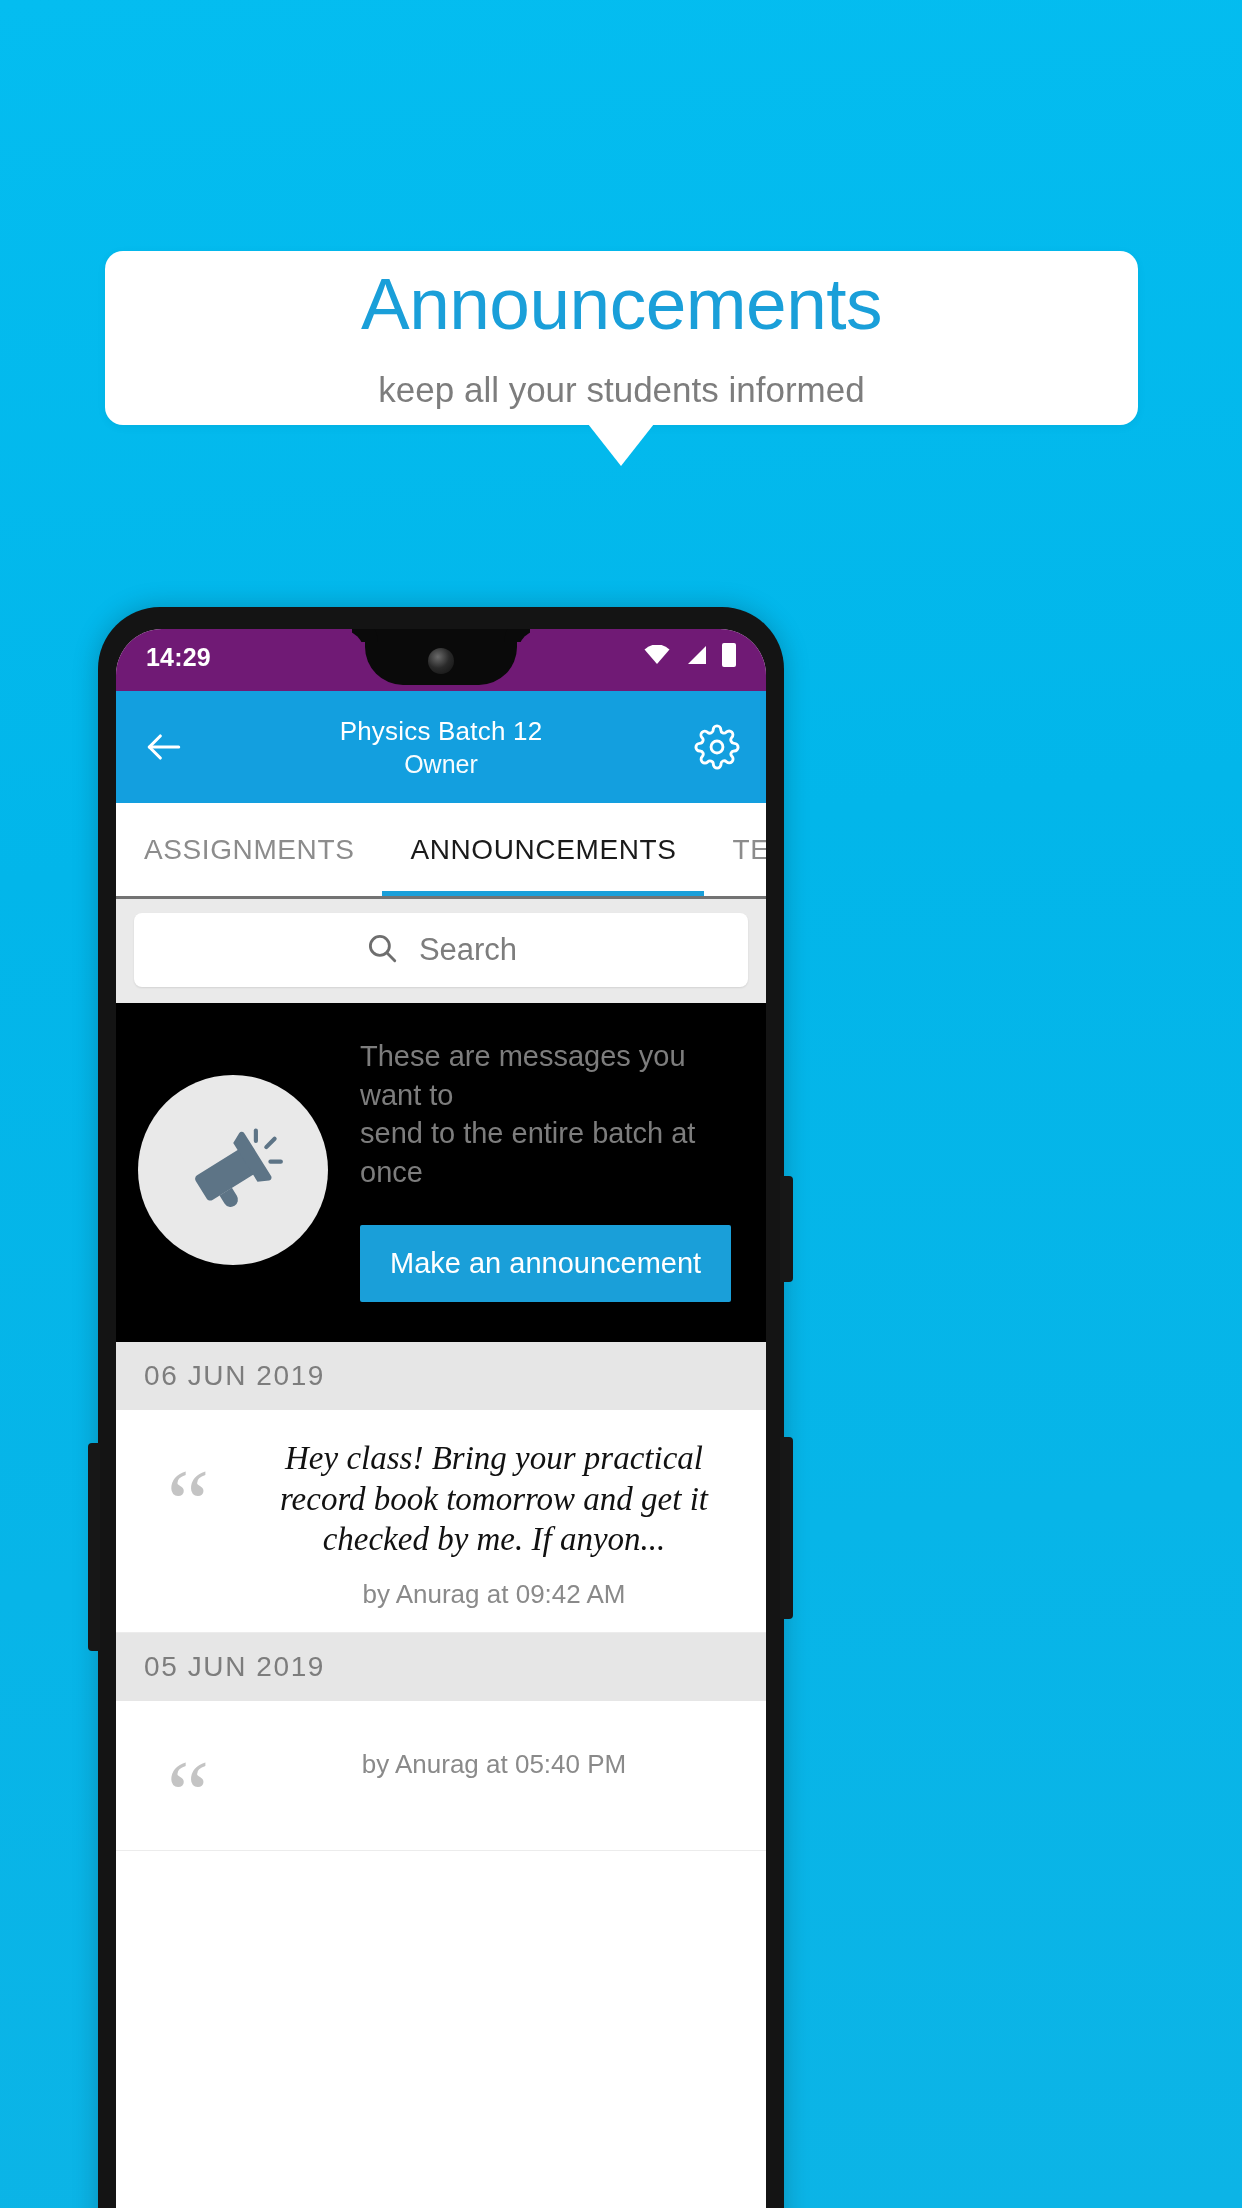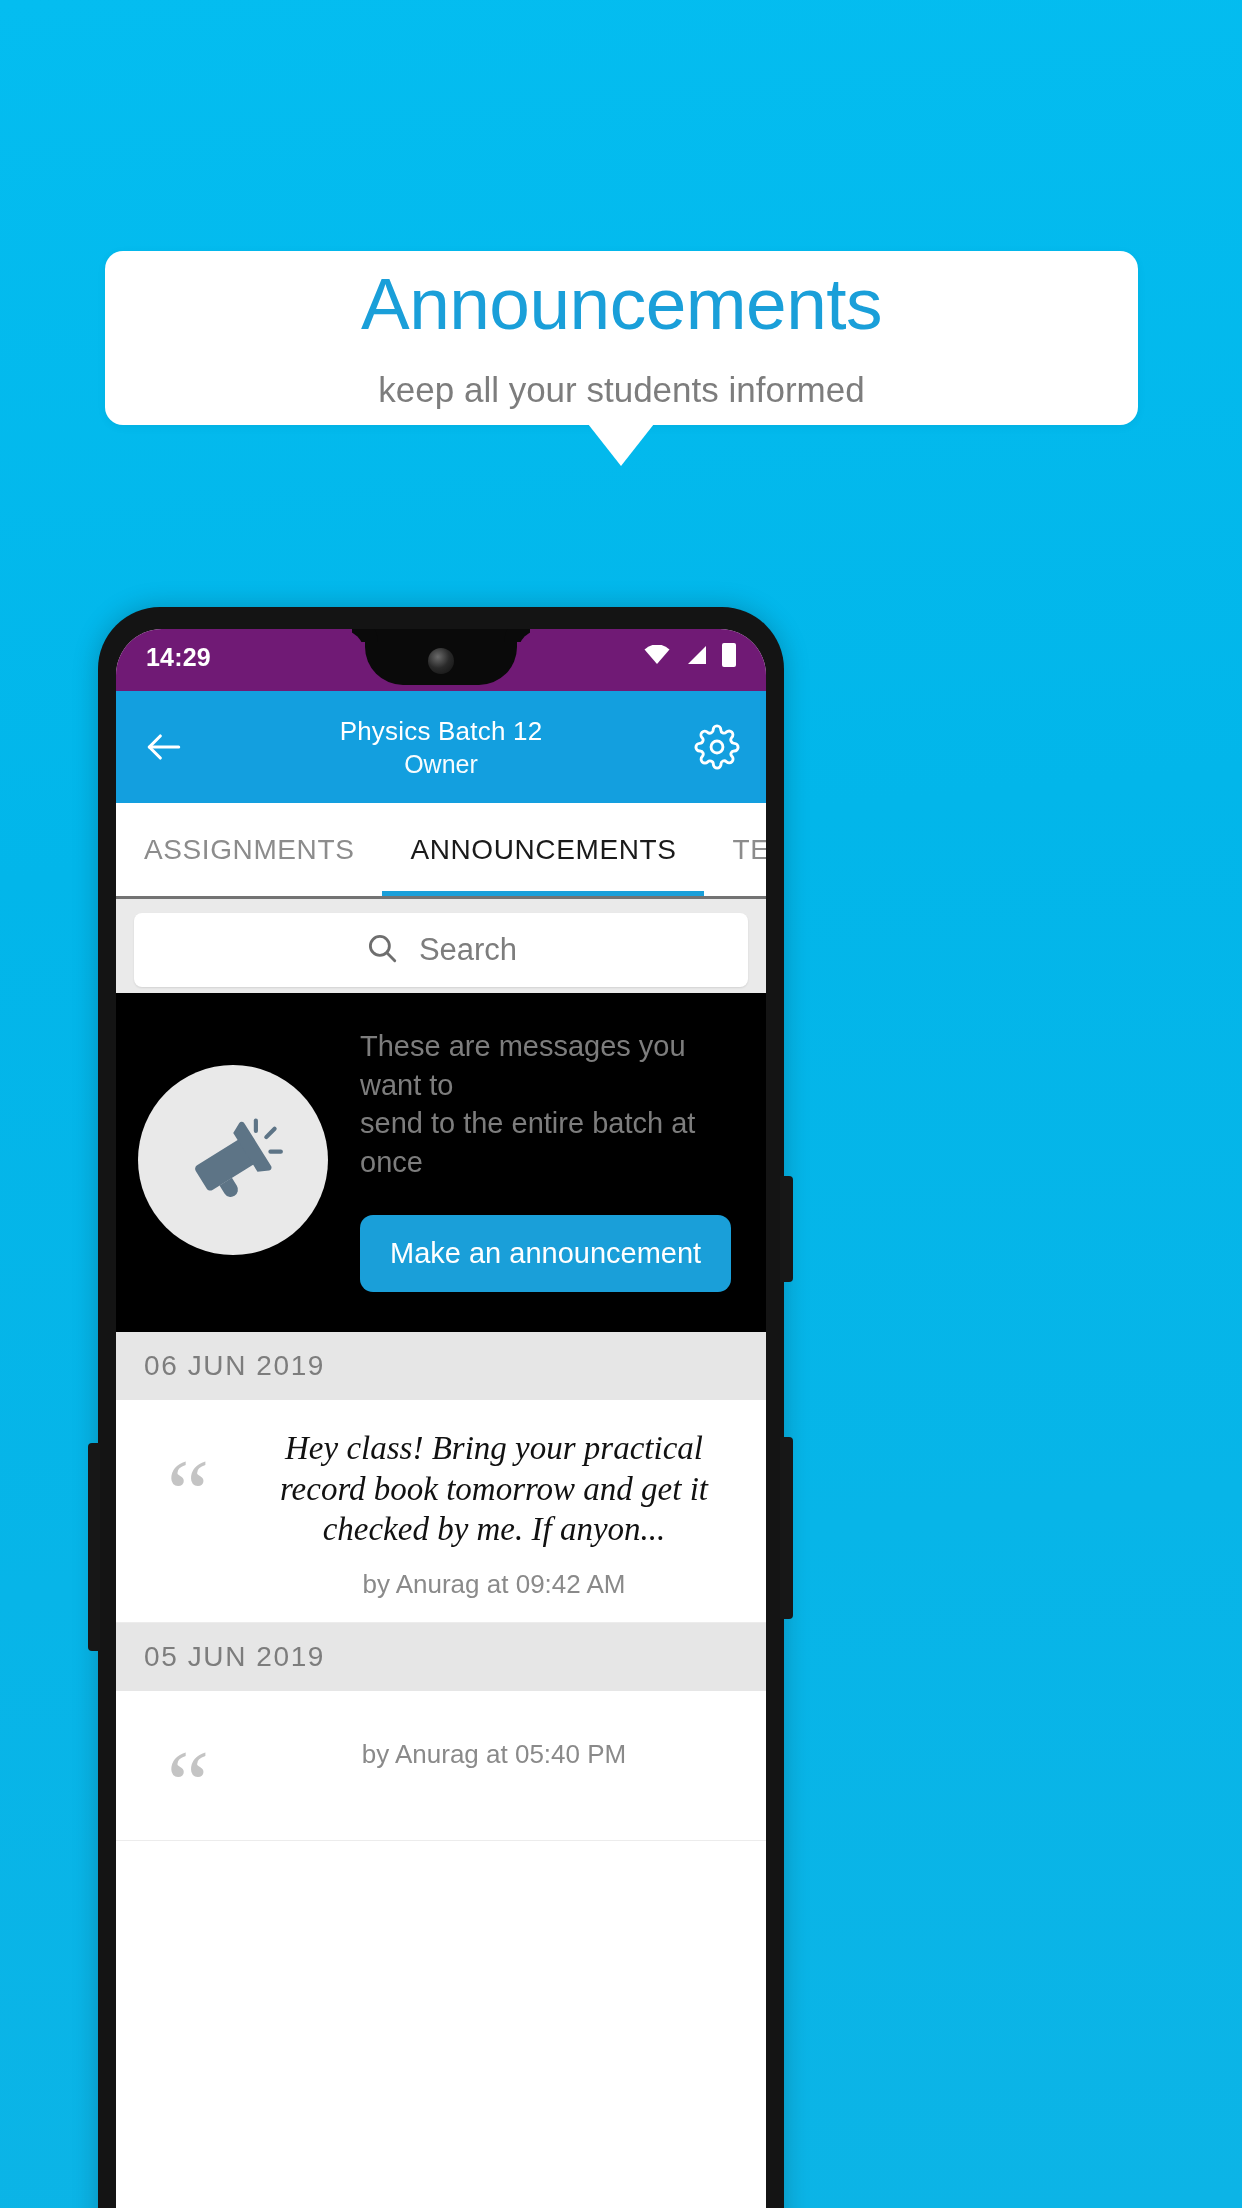--- a/index.html
+++ b/index.html
@@ -177,21 +177,21 @@
     flex:0 0 auto;
   }
   .tab.active { color:#1a1a1a; }
   .tab.active::after{
     content:""; position:absolute; left:0; right:0; bottom:0;
     height:5px; background:#1a9fd9;
   }
 
   
   .searchwrap {
-    background:#eaeaea; padding:14px 18px 6px;
+    background:#eaeaea; padding:14px 18px 16px;
   }
   .searchbox {
     height:74px; background:#fff; border-radius:8px;
     display:flex; align-items:center; justify-content:center;
     gap:20px;
     box-shadow:0 1px 2px rgba(0,0,0,.10);
   }
   .search-ph { color:#7d7d7d; font-size:31px; }
 
   
@@ -209,21 +209,21 @@
   .promo-right { flex:1; }
   .promo-text {
     color:#7d7d7d; font-size:29px; line-height:1.33;
   }
   .promo-btn {
     margin-top:34px;
     display:inline-block;
     background:#1a9fd9; color:#fff;
     font-size:29px;
     padding:22px 30px;
-    border-radius:13px;
+    border-radius:2px;
     box-shadow:0 2px 4px rgba(0,0,0,.16);
   }
 
   
   .date-header {
     background:#e6e6e6;
     padding:18px 28px;
     color:#7d7d7d; font-size:28px; letter-spacing:1.6px;
   }
   .ann {

